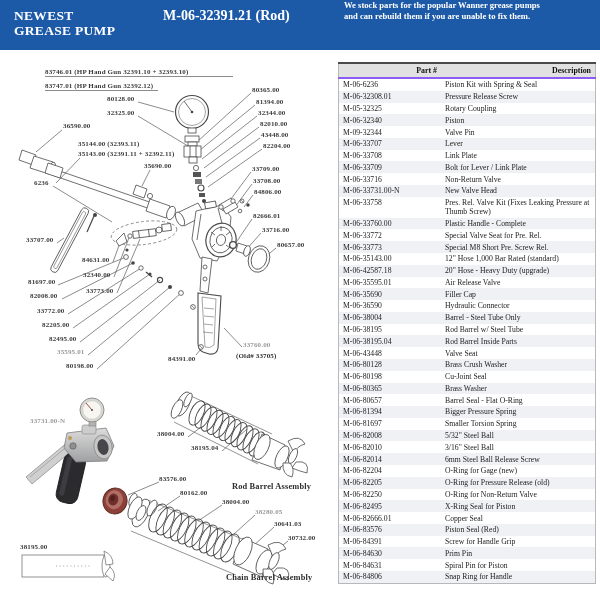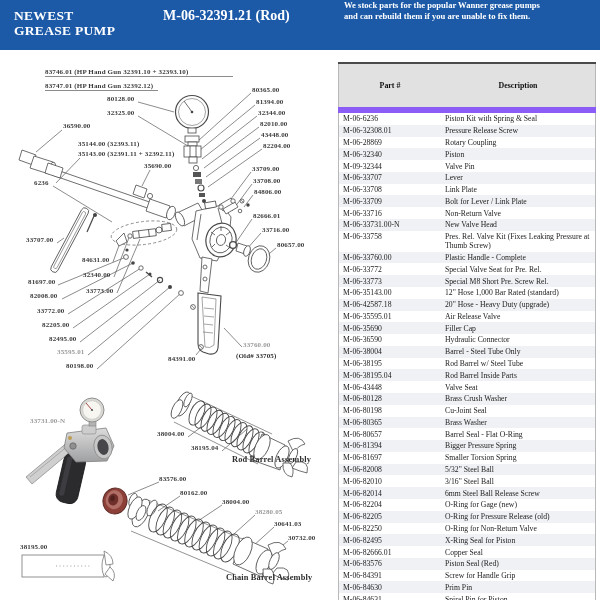--- a/index.html
+++ b/index.html
@@ -12,22 +12,22 @@
   .note{position:absolute;left:344px;top:0;font-size:8.6px;font-weight:bold;line-height:11px;}
   
   svg.art{position:absolute;left:0;top:0;}
   #label-layer{position:absolute;left:0;top:0;width:600px;height:600px;pointer-events:none;}
   #label-layer span{position:absolute;font-size:7px;font-weight:600;color:#3b3b3b;
                     white-space:nowrap;line-height:8px;letter-spacing:.15px;}
   
   table.parts{position:absolute;left:338px;top:62px;width:258px;border-collapse:collapse;
               font-size:7.7px;color:#222;table-layout:fixed;
               border-left:1px solid #b8b8b8;border-right:1px solid #b8b8b8;border-bottom:1px solid #b8b8b8;}
-  table.parts th{background:#e1e1e1;border-top:2px solid #4a4a4a;border-bottom:6px solid #8b5cf6;
-                 text-align:center;padding:17px 4px;font-size:7.9px;color:#111;}
+  table.parts th{background:#e1e1e1;border-top:2px solid #4a4a4a;border-bottom:2px solid #8b5cf6;
+                 text-align:right;padding:2px 4px;font-size:7.9px;color:#111;}
   table.parts td{padding:1.4px 4px;vertical-align:top;line-height:9px;}
   table.parts tbody tr:nth-child(even){background:#f0f1f4;}
   table.parts th:first-child, table.parts td:first-child{width:94px;}
 </style>
 </head>
 <body>
 
 <div id="page">
 
   <div class="banner" style="background: rgb(28, 90, 168);">
@@ -362,21 +362,21 @@
       <span style="left: 263px; top: 142px;">82204.00</span>
       <span style="left: 252px; top: 165px;">33709.00</span>
       <span style="left: 253px; top: 177px;">33708.00</span>
       <span style="left: 254px; top: 188px;">84806.00</span>
       <span style="left: 253px; top: 212px;">82666.01</span>
       <span style="left: 262px; top: 226px;">33716.00</span>
       <span style="left: 277px; top: 241px;">80657.00</span>
       <span style="left: 30px; top: 417px; color: rgb(154, 154, 154);">33731.00-N</span>
       <span style="left: 157px; top: 430px;">38004.00</span>
       <span style="left: 191px; top: 444px;">38195.04</span>
-      <span style="left: 232px; top: 456px; font-weight: bold; color: rgb(46, 46, 46); font-size: 8.4px;">Rod Barrel Assembly</span>
+      <span style="left: 232px; top: 483px; font-weight: bold; color: rgb(46, 46, 46); font-size: 8.4px;">Rod Barrel Assembly</span>
       <span style="left: 159px; top: 475px;">83576.00</span>
       <span style="left: 180px; top: 489px;">80162.00</span>
       <span style="left: 222px; top: 498px;">38004.00</span>
       <span style="left: 255px; top: 508px; color: rgb(154, 154, 154);">38280.05</span>
       <span style="left: 274px; top: 520px;">30641.03</span>
       <span style="left: 288px; top: 534px;">30732.00</span>
       <span style="left: 20px; top: 543px;">38195.00</span>
       <span style="left: 226px; top: 574px; font-weight: bold; color: rgb(46, 46, 46); font-size: 8.4px;">Chain Barrel Assembly</span>
     </div>
 
@@ -390,21 +390,21 @@
     <tbody id="table-body">
         <tr>
           <td>M-06-6236</td>
           <td>Piston Kit with Spring &amp; Seal</td>
         </tr>
         <tr>
           <td>M-06-32308.01</td>
           <td>Pressure Release Screw</td>
         </tr>
         <tr>
-          <td>M-06-28869</td>
+          <td>M-05-32325</td>
           <td>Rotary Coupling</td>
         </tr>
         <tr>
           <td>M-06-32340</td>
           <td>Piston</td>
         </tr>
         <tr>
           <td>M-09-32344</td>
           <td>Valve Pin</td>
         </tr>

